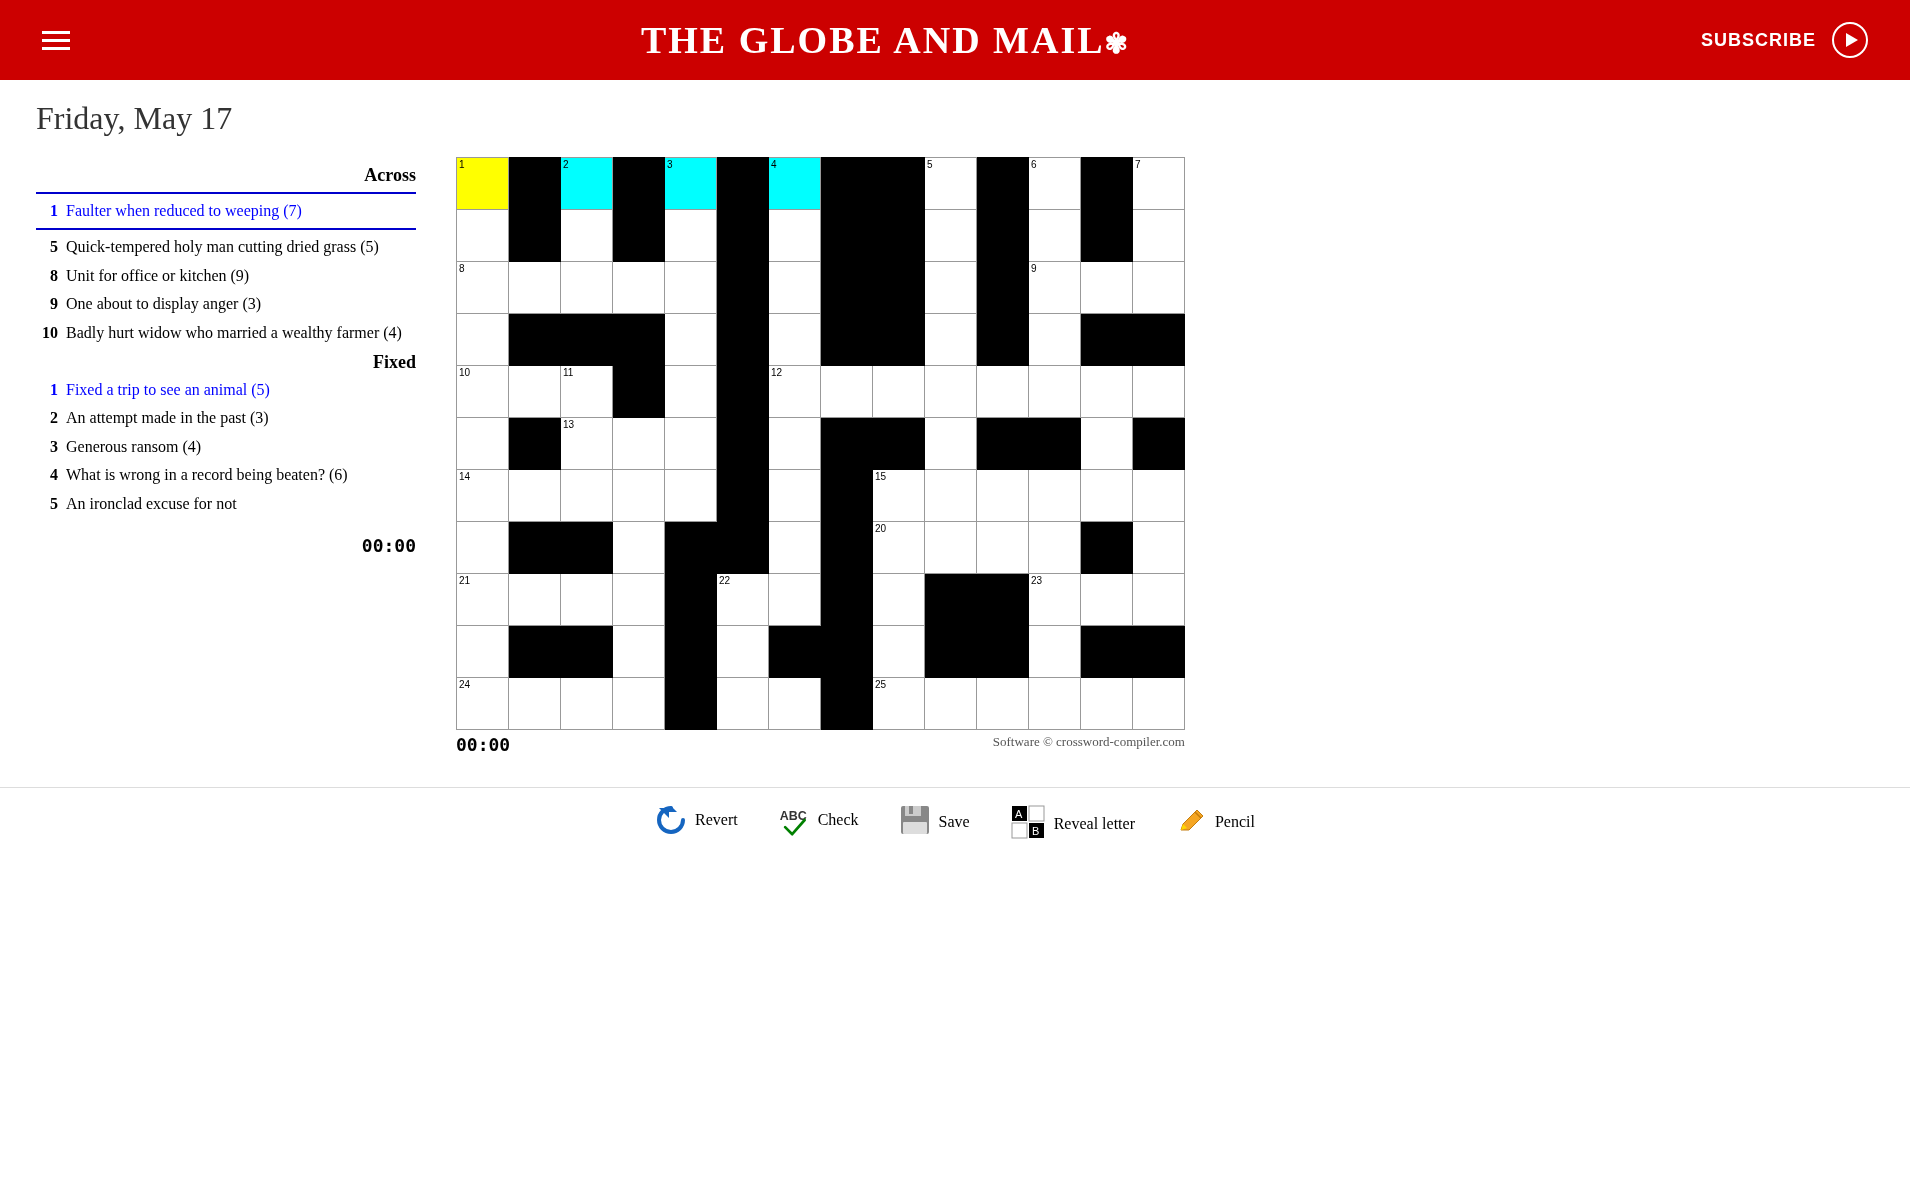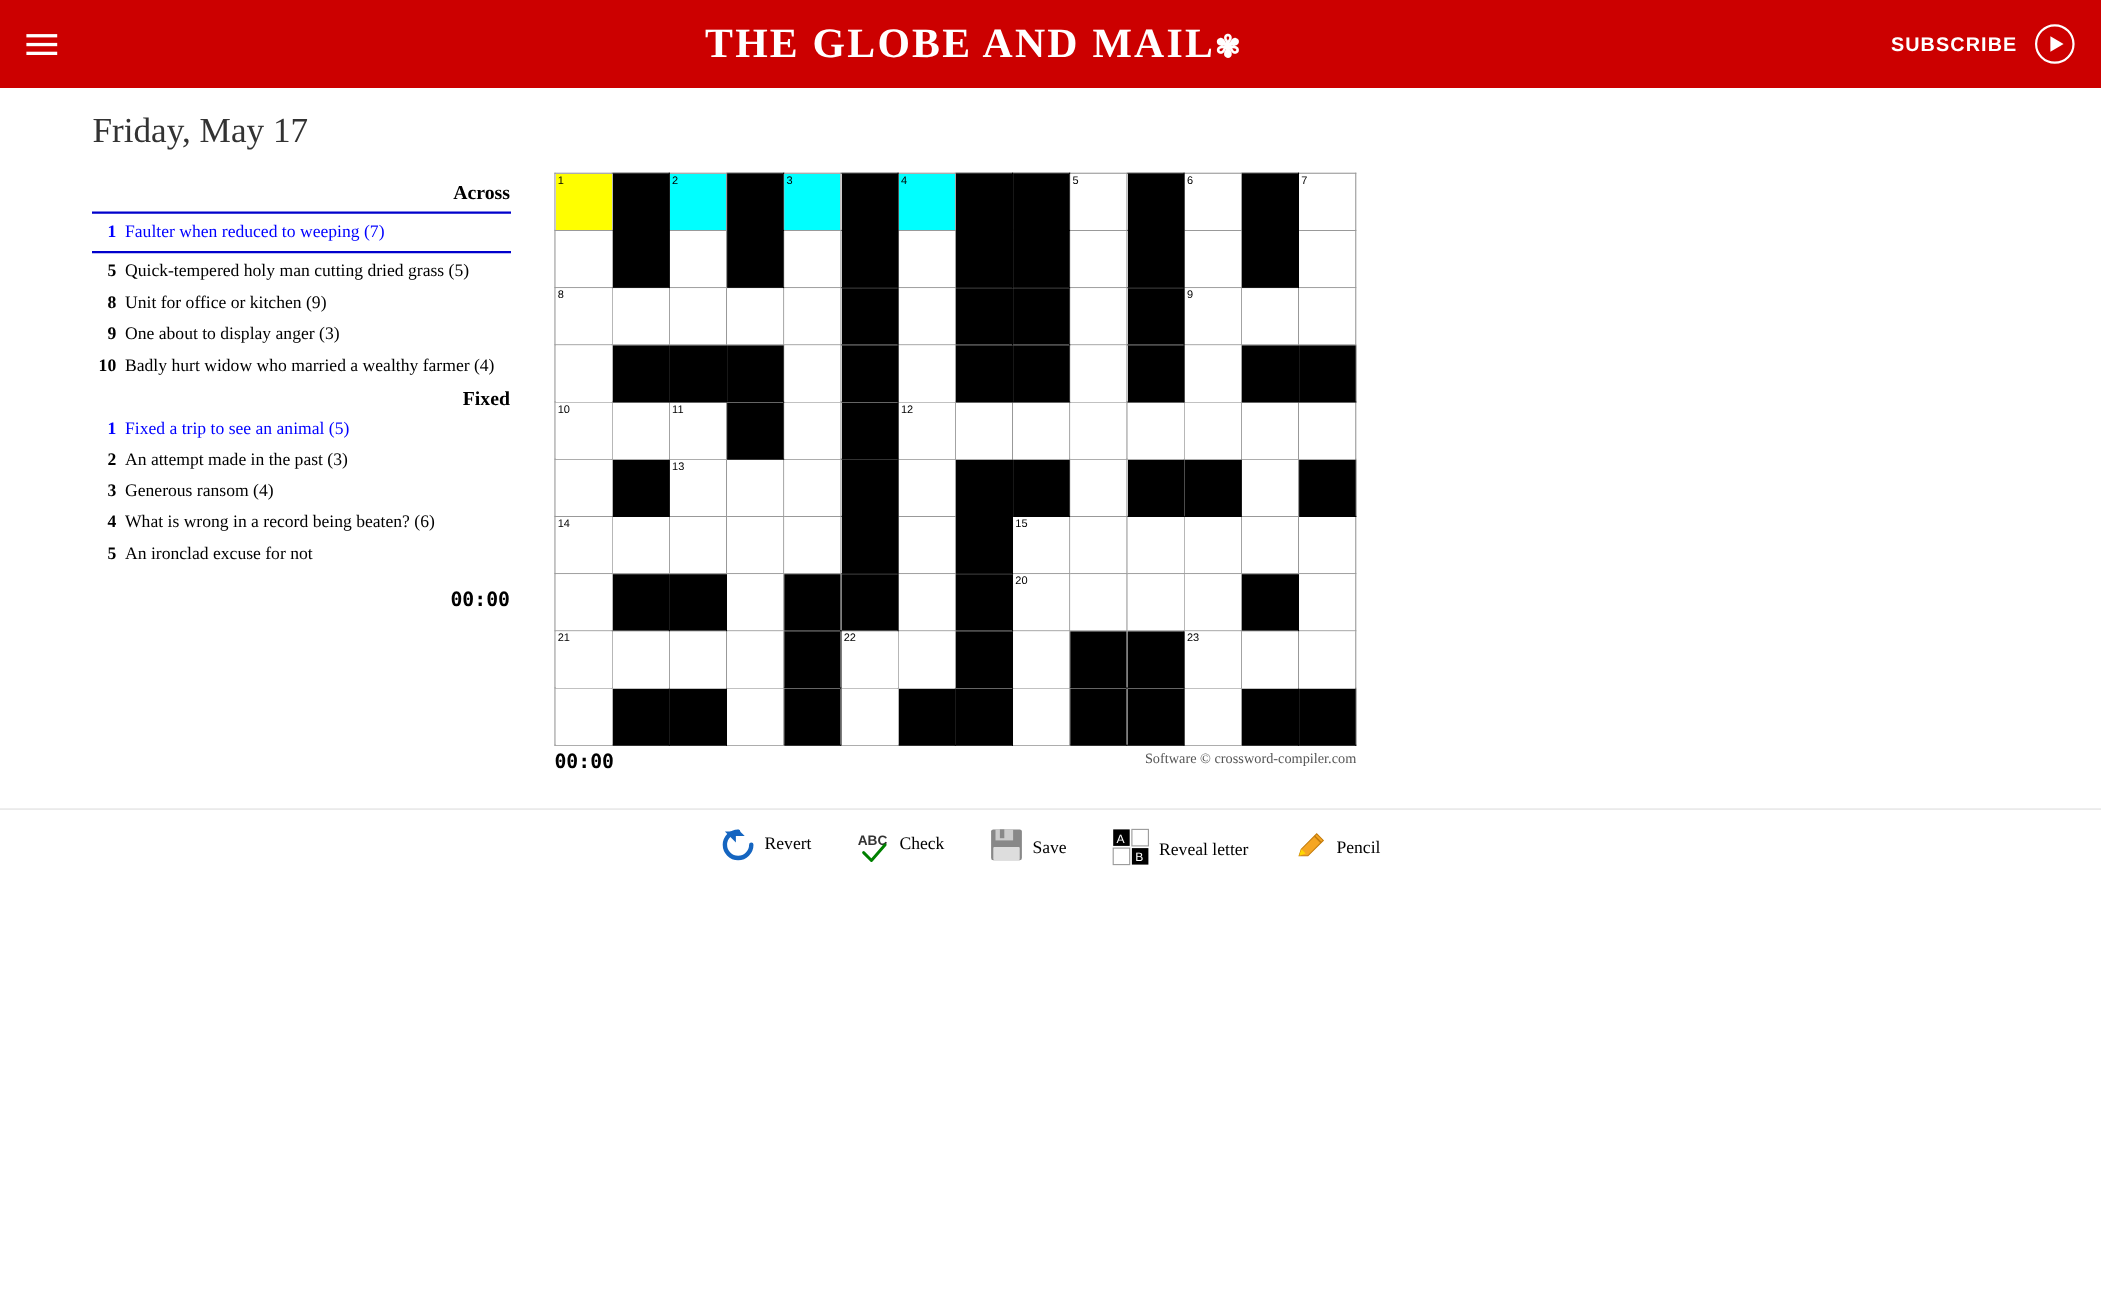--- a/index.html
+++ b/index.html
@@ -4,35 +4,35 @@
   <style>
     * { box-sizing: border-box; margin: 0; padding: 0; }
     body { font-family: Georgia, serif; background: #fff; }
 
     
     #header {
       background: #cc0000;
       display: flex;
       align-items: center;
       justify-content: space-between;
-      padding: 0 24px;
+      padding: 0 42px;
       height: 80px;
       gap: 28px;
     }
     #menu-icon { cursor: pointer; display: flex; flex-direction: column; gap: 5px; }
     #menu-icon span { display: block; width: 28px; height: 3px; background: #fff; }
     #site-title { color: #fff; font-size: 38px; font-weight: bold; letter-spacing: 2px; font-family: 'Times New Roman', serif; text-align: center; flex: 1; }
     #site-title .maple { font-size: 28px; }
     #header-right { display: flex; align-items: center; gap: 16px; }
     #subscribe-btn { color: #fff; font-size: 18px; font-weight: bold; letter-spacing: 1px; cursor: pointer; font-family: Arial, sans-serif; }
     #play-icon { width: 36px; height: 36px; border: 2px solid #fff; border-radius: 50%; display: flex; align-items: center; justify-content: center; cursor: pointer; }
     #play-icon::after { content: ''; border-left: 12px solid #fff; border-top: 7px solid transparent; border-bottom: 7px solid transparent; margin-left: 3px; }
 
     
-    #main { padding: 20px 84px; }
+    #main { padding: 20px 36px; }
     #date-title { font-size: 32px; color: #333; margin-bottom: 20px; font-family: Georgia, serif; font-weight: normal; }
 
     #puzzle-area { display: flex; gap: 40px; align-items: flex-start; }
 
     
     #clues-panel { width: 380px; font-size: 16px; max-height: 600px; overflow-y: auto; position: relative; }
     #clues-panel::-webkit-scrollbar { width: 8px; }
     #clues-panel::-webkit-scrollbar-thumb { background: #ccc; border-radius: 4px; }
     .clue-section-title { font-weight: bold; font-size: 18px; text-align: right; margin: 8px 0 6px 0; }
     .clue-item { display: flex; gap: 8px; margin: 6px 0; line-height: 1.4; }
@@ -366,20 +366,40 @@
               <td class="white"></td>
               <td class="black"></td>
               <td class="black"></td>
               <td class="white"></td>
               <td class="black"></td>
               <td class="black"></td>
               <td class="white"></td>
               <td class="black"></td>
               <td class="black"></td>
             </tr>
+            <tr>
+              <td class="white">
+                <span class="cell-num">24</span>
+              </td>
+              <td class="white"></td>
+              <td class="white"></td>
+              <td class="white"></td>
+              <td class="black"></td>
+              <td class="white"></td>
+              <td class="white"></td>
+              <td class="black"></td>
+              <td class="white">
+                <span class="cell-num">25</span>
+              </td>
+              <td class="white"></td>
+              <td class="white"></td>
+              <td class="white"></td>
+              <td class="white"></td>
+              <td class="white"></td>
+            </tr>
           </tbody>
       </table>
       <div id="grid-footer">
         <div id="timer-display" style="font-size: 18px; font-weight: bold; font-family: monospace;">00:00</div>
         <div id="software-credit">Software © crossword-compiler.com</div>
       </div>
     </div>
 
   </div>
 </div>

